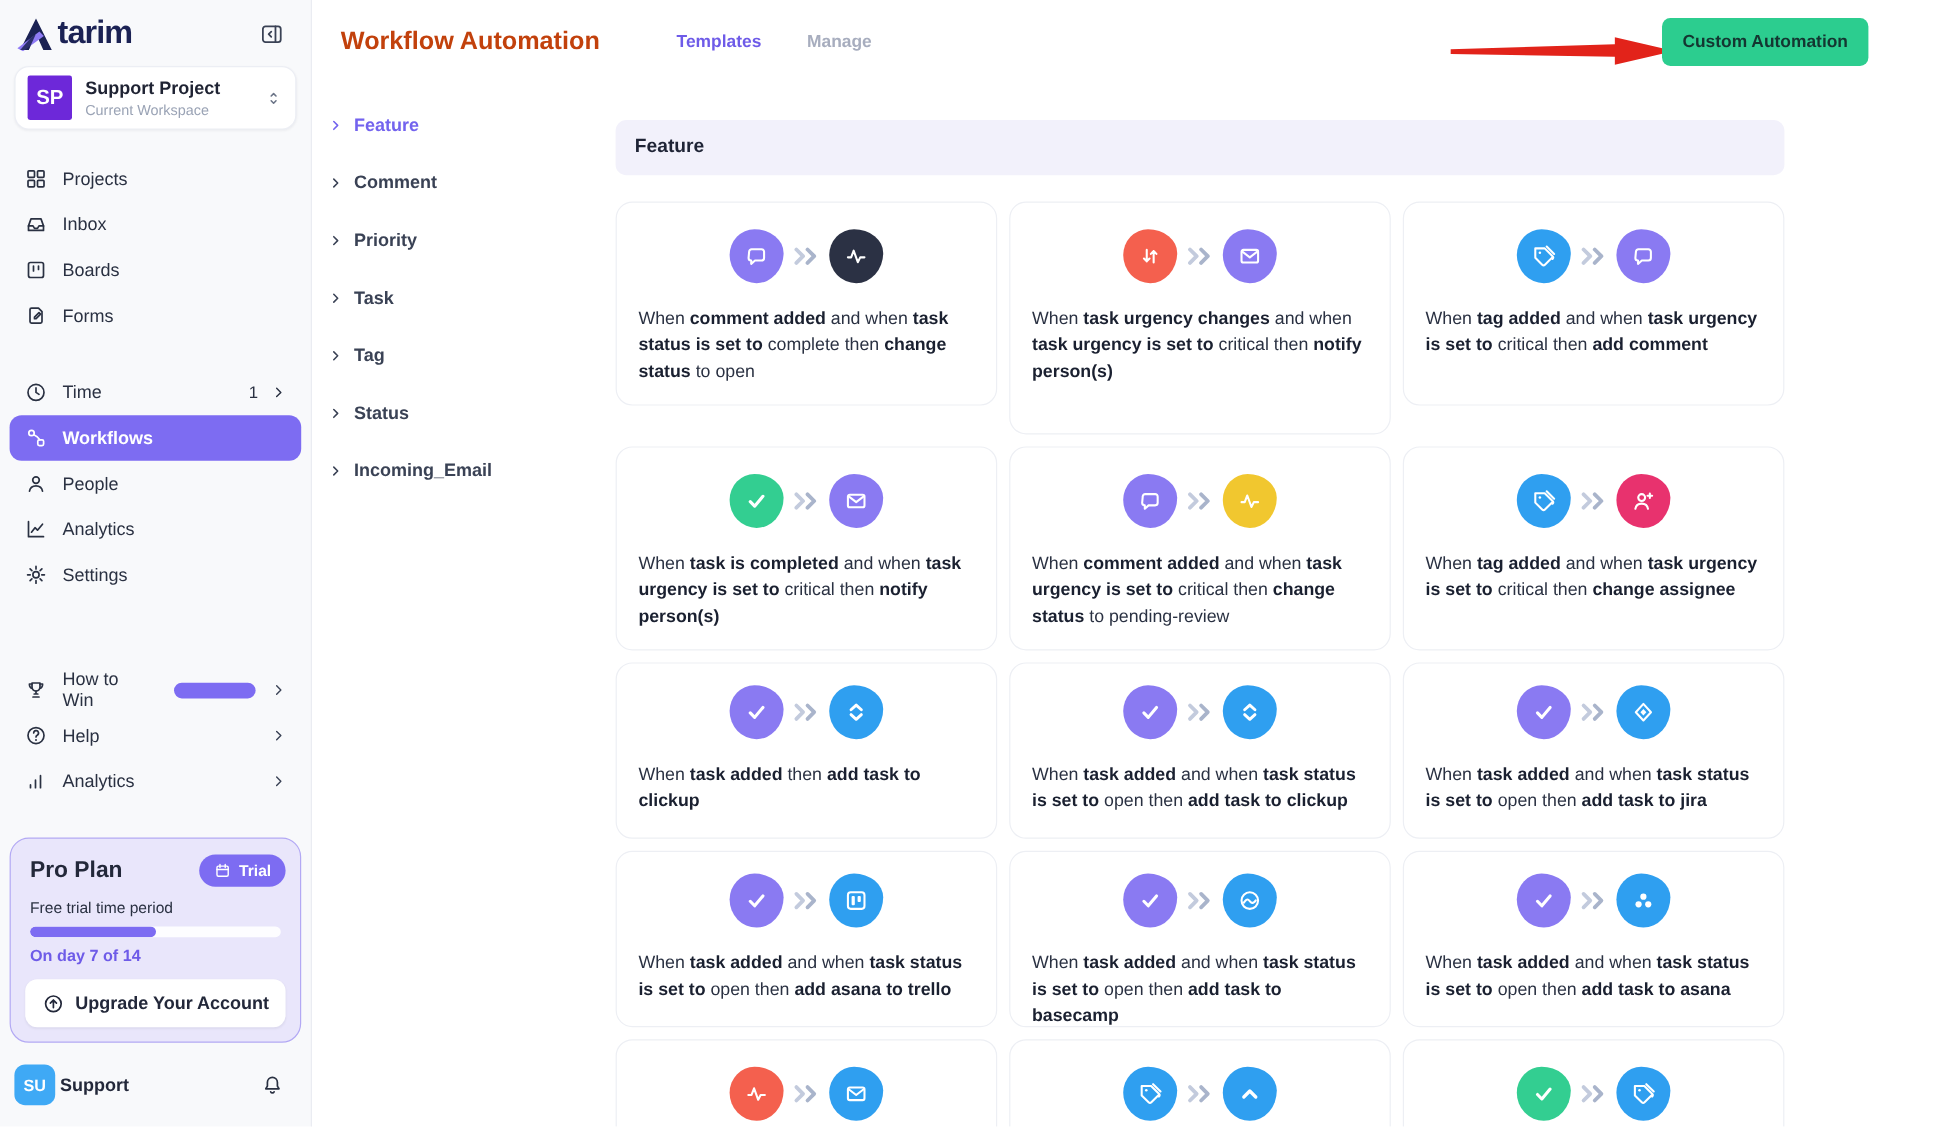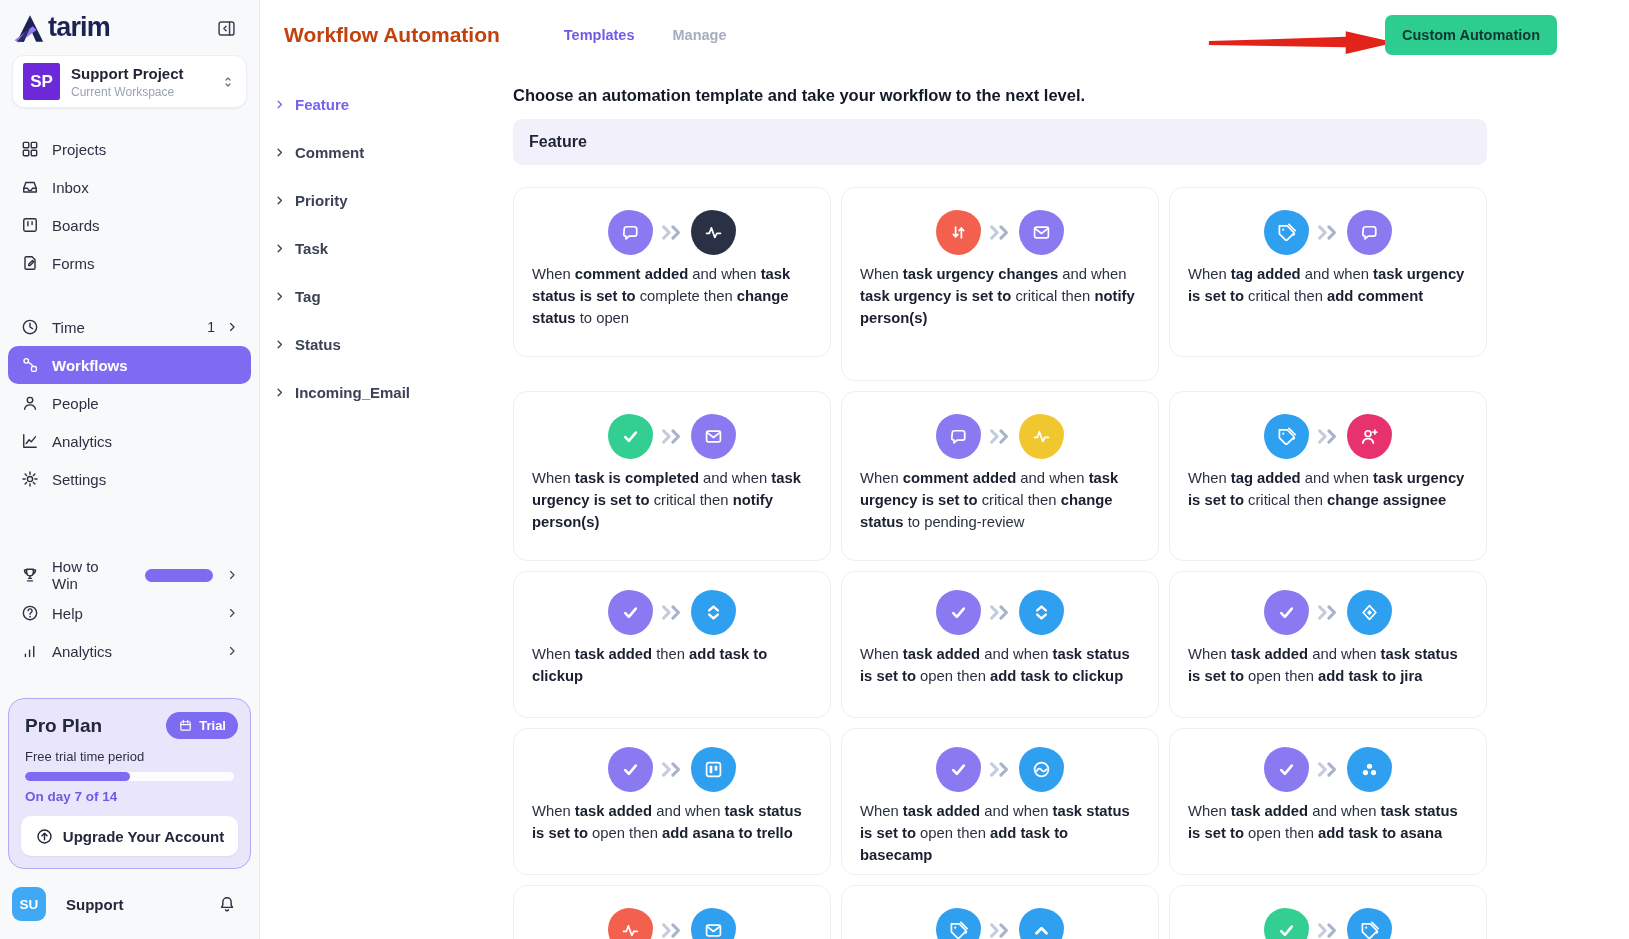--- a/index.html
+++ b/index.html
@@ -28,21 +28,21 @@
   .sec-chevron{margin-left:auto;display:flex;color:#3A4255;}
   .pro-card{margin:28px 8px 0;background:#E9E6FB;border:1.5px solid #B3A9F4;border-radius:16px;padding:13px 12px 12px;}
   .pro-row{display:flex;align-items:center;justify-content:space-between;}
   .pro-title{font-size:19px;font-weight:800;color:#23283A;padding-left:4px;}
   .trial-badge{background:#7D6CF2;color:#fff;border:none;border-radius:999px;font-size:13px;font-weight:600;padding:6px 12px;display:flex;gap:6px;align-items:center;cursor:pointer;}
   .pro-desc{font-size:13px;color:#2A3142;margin-top:10px;padding-left:4px;}
   .bar{height:9px;background:#FDFDFF;border-radius:6px;margin:8px 4px 0;overflow:hidden;}
   .bar-fill{height:100%;background:#7D6CF2;border-radius:6px;}
   .pro-day{font-size:13.5px;font-weight:700;color:#6E5BE8;margin-top:8px;padding-left:4px;}
   .upgrade-btn{margin-top:12px;width:100%;background:#fff;border:none;border-radius:10px;height:40px;font-size:15px;font-weight:700;color:#23283A;display:flex;align-items:center;justify-content:center;gap:9px;cursor:pointer;box-shadow:0 1px 2px rgba(16,24,40,.06);font-family:inherit;}
-  .support-row{display:flex;align-items:center;gap:20px;padding:14px 22px 16px 12px;margin-top:4px;}
+  .support-row{display:flex;align-items:center;gap:4px;padding:14px 22px 16px 12px;margin-top:4px;}
   .su-avatar{width:34px;height:34px;border-radius:9px;background:#3FA9F5;color:#fff;font-weight:700;font-size:13.5px;display:flex;align-items:center;justify-content:center;}
   .support-label{font-size:15px;font-weight:700;color:#23283A;}
   .bell{margin-left:auto;color:#2A3142;display:flex;cursor:pointer;background:none;border:none;padding:0;}
 
   
   .main{flex:1;display:flex;flex-direction:column;background:#fff;position:relative;}
   .topbar{height:70px;min-height:70px;display:flex;align-items:center;padding:0 24px;position:relative;}
   .page-title{font-size:21px;font-weight:800;color:#c2410c;margin:0 64px 0 0;}
   .tabs{display:flex;gap:38px;}
   .tab{background:none;border:none;font-family:inherit;font-size:14.5px;font-weight:700;color:#A7ADBE;cursor:pointer;padding:0;}
@@ -59,21 +59,21 @@
 
   .board{width:974px;padding-top:16px;}
   .board-heading{font-size:16.5px;font-weight:800;color:#14192A;}
   .banner{margin-top:14px;height:46px;background:#F2F1FB;border-radius:9px;display:flex;align-items:center;padding:0 16px;font-size:16px;font-weight:700;color:#1F2436;box-sizing:border-box;}
   .cards{margin-top:22px;display:grid;grid-template-columns:repeat(3,318px);gap:10px;}
   .card{background:#fff;border:1px solid #EDEFF4;border-radius:14px;box-sizing:border-box;cursor:pointer;}
   .card-icons{display:flex;align-items:center;justify-content:center;gap:7px;margin-top:22px;}
   .card.small .card-icons{margin-top:18px;}
   .pebble{width:45px;height:45px;display:flex;align-items:center;justify-content:center;border-radius:46% 54% 50% 50%/48% 44% 56% 52%;}
   .sep{display:flex;margin:0 -1px;}
-  .card-text{padding:0 18px;margin-top:8px;font-size:14.8px;line-height:22px;color:#2A3142;font-weight:400;}
+  .card-text{padding:0 18px;margin-top:19px;font-size:14.8px;line-height:22px;color:#2A3142;font-weight:400;}
   .card-text b{color:#1A2030;font-weight:700;}
 </style>
 </head>
 <body>
 
 <div class="root">
 
   <aside class="sidebar">
     <div class="logo-row">
       <div class="logo">
@@ -348,21 +348,20 @@
           <div class="filter-item">
             <span class="fi-chev">
               <svg width="13" height="13" viewBox="0 0 24 24" fill="none" stroke="currentColor" stroke-width="2.4" stroke-linecap="round" stroke-linejoin="round">
                 <path d="m9.5 6 6 6-6 6"></path>
               </svg>
             </span>
             <span>Incoming_Email</span>
           </div>
         </div>
       <div class="board">
-        <div class="board-heading">Choose an automation template and take your workflow to the next level.</div>
         <div class="banner">Feature</div>
         <div class="cards" id="cards">
             <div class="card" style="height: 170px;">
               <div class="card-icons">
                 <span class="pebble" style="background:#8A7AF2">
                   <span style="display:flex;color:#fff">
                     <svg width="23" height="23" viewBox="0 0 24 24" fill="none" stroke="currentColor" stroke-width="1.8" stroke-linecap="round" stroke-linejoin="round">
                       <path d="M5.5 8.2A2.2 2.2 0 0 1 7.7 6h8.6a2.2 2.2 0 0 1 2.2 2.2v5.4a2.2 2.2 0 0 1-2.2 2.2h-5.7l-3.3 2.9v-2.9h-.1a2.2 2.2 0 0 1-2.2-2.2z"></path>
                     </svg>
                   </span>

